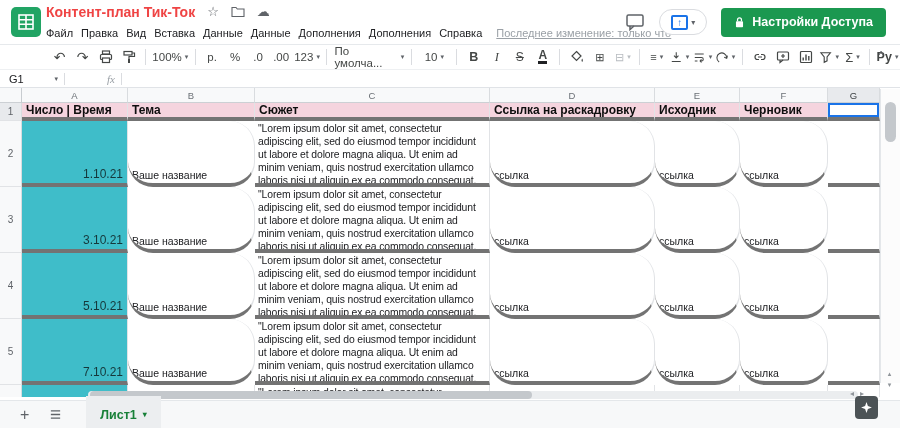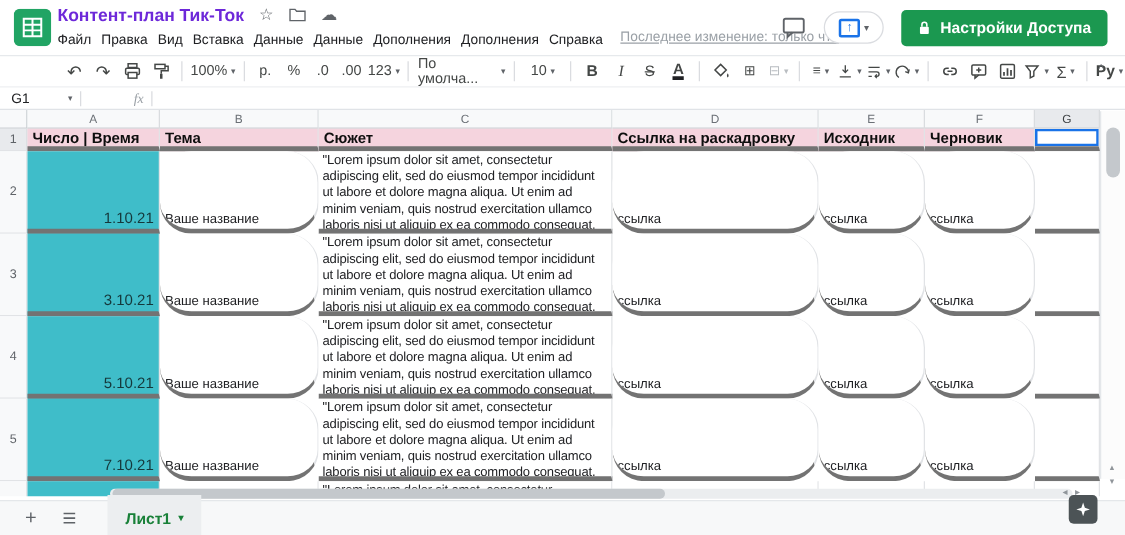--- a/index.html
+++ b/index.html
@@ -3,23 +3,23 @@
 <meta charset="utf-8">
 <style>
   * { margin:0; padding:0; box-sizing:border-box; }
   body { font-family:"Liberation Sans", sans-serif; background:#fff; }
   .app { position:relative; width:900px; height:428px; background:#fff; overflow:hidden; }
 
   
   .titlebar { position:absolute; top:0; left:0; width:900px; height:44px; background:#fff; }
   .logo { position:absolute; left:11px; top:7px; width:30px; height:30px; }
   .title-row { position:absolute; left:46px; top:4px; display:flex; align-items:center; gap:12px; }
-  .doc-title { font-size:14px; color:#6d28d9; font-weight:bold; }
+  .doc-title { font-size:14px; color:#ef4444; font-weight:bold; }
   .title-icon { color:#5f6368; font-size:13px; line-height:14px; }
-  .menu-row { position:absolute; left:42px; top:24px; display:flex; height:18px; }
+  .menu-row { position:absolute; left:42px; top:24px; display:flex; align-items:center; height:18px; }
   .menu-item { padding:0 4px; font-size:11px; color:#202124; line-height:17px; border-radius:2px; cursor:default; }
   .last-edit { margin-left:10px; font-size:11px; color:#9aa0a6; text-decoration:underline; }
   .top-actions { position:absolute; right:14px; top:6px; display:flex; align-items:center; gap:14px; height:32px; }
   .present-pill { width:48px; height:26px; border:1px solid #dadce0; border-radius:14px; display:flex; align-items:center; justify-content:center; gap:3px; background:#fff; }
   .present-box { width:17px; height:15px; border:2px solid #1a73e8; border-radius:2px; color:#1a73e8; font-size:10px; line-height:11px; text-align:center; font-weight:bold; }
   .mini-caret { font-size:8px; color:#5f6368; }
   .share-btn { height:29px; background:#1b9850; color:#fff; border:none; border-radius:4px; display:flex; align-items:center; gap:7px; padding:0 13px; font-size:12.5px; font-weight:bold; font-family:"Liberation Sans",sans-serif; }
 
   
   .toolbar { position:absolute; top:44px; left:0; width:900px; height:26px; border-top:1px solid #e6e9ec; border-bottom:1px solid #eef0f2; background:#fff; }

